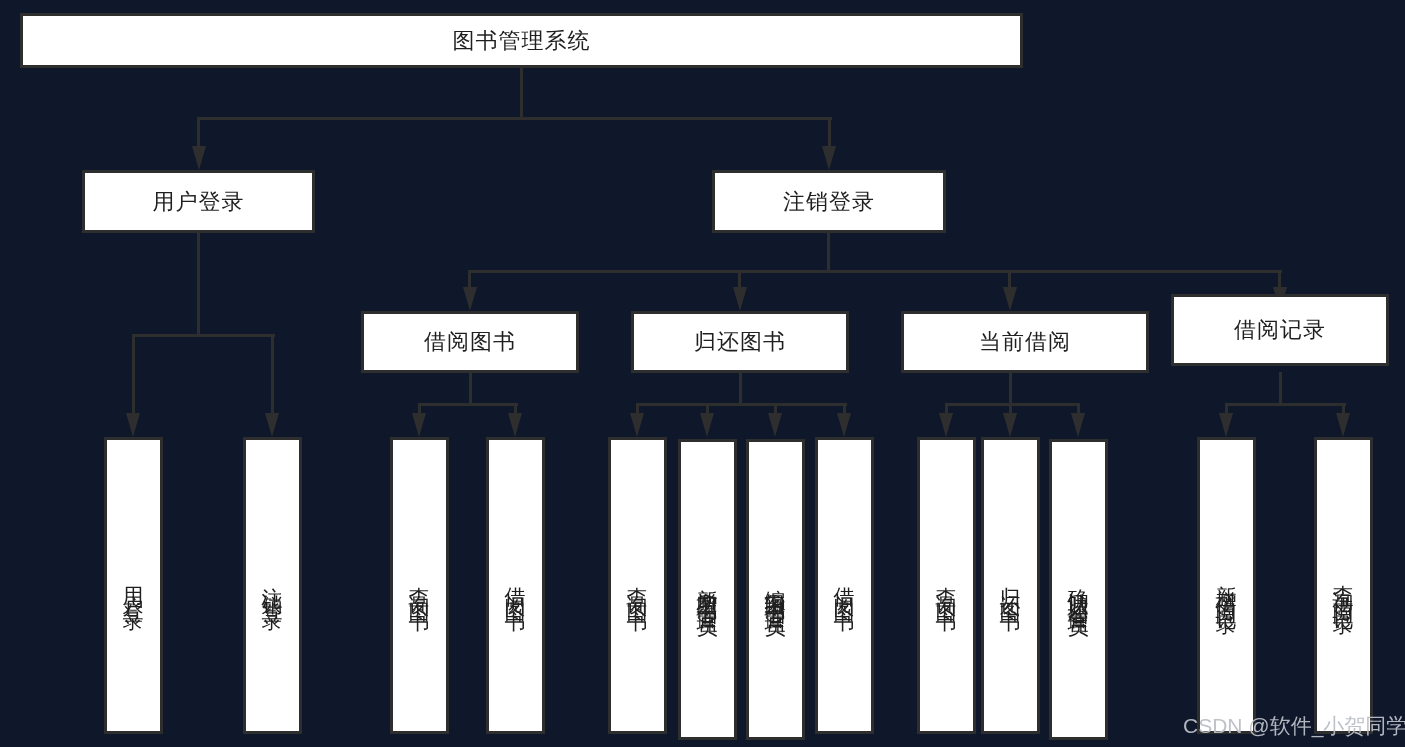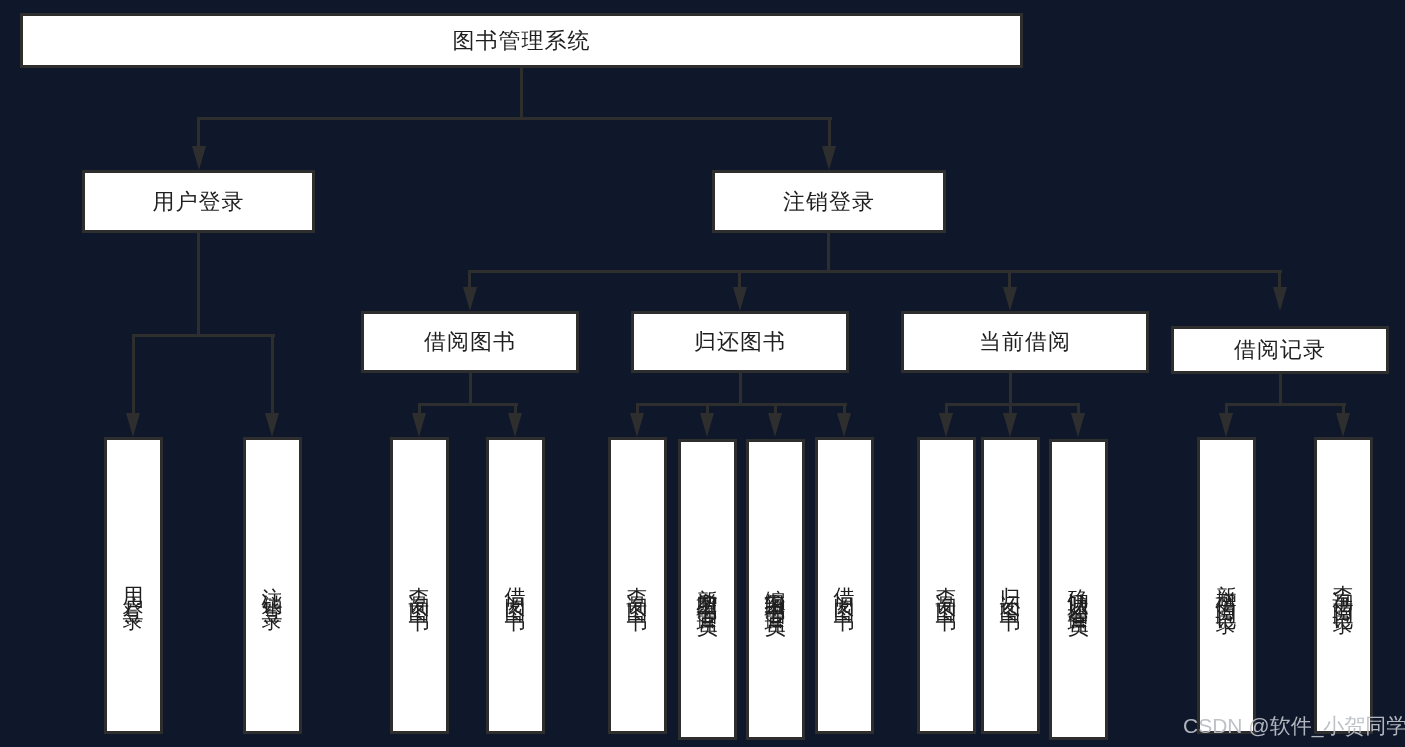--- a/index.html
+++ b/index.html
@@ -90,21 +90,21 @@
 
   <div class="box" style="left:361px;top:311px;width:218px;height:62px">
     <span>借阅图书</span>
   </div>
   <div class="box" style="left:631px;top:311px;width:218px;height:62px">
     <span>归还图书</span>
   </div>
   <div class="box" style="left:901px;top:311px;width:248px;height:62px">
     <span>当前借阅</span>
   </div>
-  <div class="box" style="left:1171px;top:326px;width:218px;height:48px">
+  <div class="box" style="left:1171px;top:294px;width:218px;height:72px">
     <span>借阅记录</span>
   </div>
 
   <div class="vline" style="left:469px;top:372px;height:34px"></div>
   <div class="hline" style="left:418px;top:403px;width:100px"></div>
   <div class="vline" style="left:418px;top:403px;height:13px"></div>
   <div class="vline" style="left:514px;top:403px;height:13px"></div>
   <div class="arrow" style="left:412px;top:413px"></div>
   <div class="arrow" style="left:508px;top:413px"></div>
 

